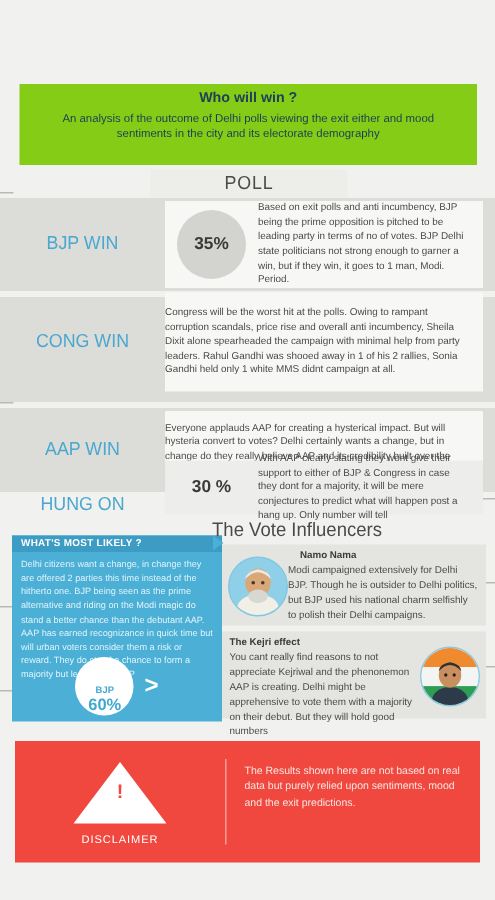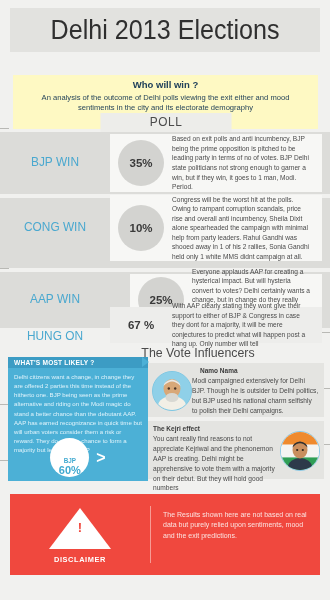--- a/index.html
+++ b/index.html
@@ -52,24 +52,23 @@
     letter-spacing: 0px;
     transform: scaleX(0.93);
   }
 
   .subhead {
     position: absolute;
     left: 13px;
     top: 56px;
     width: 305px;
     height: 54px;
-    background: #fef9c3;
+    background: #84cc16;
     box-sizing: border-box;
     padding-top: 4px;
-    margin-top: 19px;
   }
   .subhead-q {
     text-align: center;
     font-size: 9.5px;
     font-weight: bold;
     color: #20405a;
     margin-bottom: 3px;
   }
   .subhead-desc {
     text-align: center;
@@ -341,21 +340,21 @@
     width: 6px;
     text-align: center;
     font-size: 13px;
     font-weight: bold;
     color: #f0483e;
     line-height: 1;
   }
   .disc-label {
     margin-top: 6px;
     font-size: 7.4px;
-    font-weight: bold;
+    font-weight: normal;
     color: #ffffff;
     letter-spacing: 0.6px;
   }
   .disc-divider {
     width: 1px;
     height: 57px;
     background: #f79b94;
     flex: 0 0 1px;
   }
   .disc-text {
@@ -377,23 +376,20 @@
   <div class="edge-tick" style="left:0px;  top:322px;"></div>
   <div class="edge-tick" style="left:0px;  top:404px;"></div>
   <div class="edge-tick" style="left:0px;  top:460px;"></div>
   <div class="edge-tick" style="right:0px; top:140px;"></div>
   <div class="edge-tick" style="right:0px; top:200px;"></div>
   <div class="edge-tick" style="right:0px; top:280px;"></div>
   <div class="edge-tick" style="right:0px; top:332px;"></div>
   <div class="edge-tick" style="right:0px; top:388px;"></div>
   <div class="edge-tick" style="right:0px; top:444px;"></div>
 
-  <div class="header">
-    <div class="header-title">Delhi 2013 Elections</div>
-  </div>
 
   <div class="subhead">
     <div class="subhead-q">Who will win ?</div>
     <div class="subhead-desc">An analysis of the outcome of Delhi polls viewing the exit either and mood sentiments in the city and its electorate demography</div>
   </div>
 
   <div class="sec-title" id="poll-prob-title">POLL PROBABILITIES</div>
 
   <div class="poll-band" style="top:132px; height:62px;"></div>
   <div class="poll-band" style="top:198px; height:70px;"></div>
@@ -405,41 +401,35 @@
       <div class="poll-pct-wrap">
         <div class="poll-circle">35%</div>
       </div>
       <div class="poll-text">Based on exit polls and anti incumbency, BJP being the prime opposition is pitched to be leading party in terms of no of votes. BJP Delhi state politicians not strong enough to garner a win, but if they win, it goes to 1 man, Modi. Period.</div>
     </div>
   </div>
 
   <div class="poll-row" style="top:198px; height:60px;">
     <div class="poll-label">CONG WIN</div>
     <div class="poll-card" style="height:66px;">
-      <div class="poll-pct-wrap">
-        <div class="poll-circle">10%</div>
-      </div>
       <div class="poll-text">Congress will be the worst hit at the polls. Owing to rampant corruption scandals, price rise and overall anti incumbency, Sheila Dixit alone spearheaded the campaign with minimal help from party leaders. Rahul Gandhi was shooed away in 1 of his 2 rallies, Sonia Gandhi held only 1 white MMS didnt campaign at all.</div>
     </div>
   </div>
 
-  <div class="poll-row" style="top:272px; height:56px;gap:20px;">
+  <div class="poll-row" style="top:272px; height:56px;">
     <div class="poll-label">AAP WIN</div>
     <div class="poll-card" style="height:52px;">
-      <div class="poll-pct-wrap">
-        <div class="poll-circle">25%</div>
-      </div>
       <div class="poll-text">Everyone applauds AAP for creating a hysterical impact. But will hysteria convert to votes? Delhi certainly wants a change, but in change do they really believe AAP and its credibility built over the short time. Perhaps not much to create a majority.</div>
     </div>
   </div>
 
   <div class="poll-row" style="top:303px; height:40px;align-items:flex-end;">
     <div class="poll-label">HUNG ON</div>
     <div class="poll-card" style="height:36px; background:#ededeb;">
-      <div class="poll-pct-plain">67 %</div>
+      <div class="poll-pct-plain">30 %</div>
       <div class="poll-text">With AAP clearly stating they wont give their support to either of BJP &amp; Congress in case they dont for a majority, it will be mere conjectures to predict what will happen post a hang up. Only number will tell</div>
     </div>
   </div>
 
   <div class="wml">
     <div class="wml-head">
       <span>WHAT'S MOST LIKELY ?</span>
       <span class="wml-head-arrow"></span>
     </div>
     <div class="wml-body">Delhi citizens want a change, in change they are offered 2 parties this time instead of the hitherto one. BJP being seen as the prime alternative and riding on the Modi magic do stand a better chance than the debutant AAP. AAP has earned recognizance in quick time but will urban voters consider them a risk or reward. They do stand a chance to form a majority but lesser than BJP</div>

